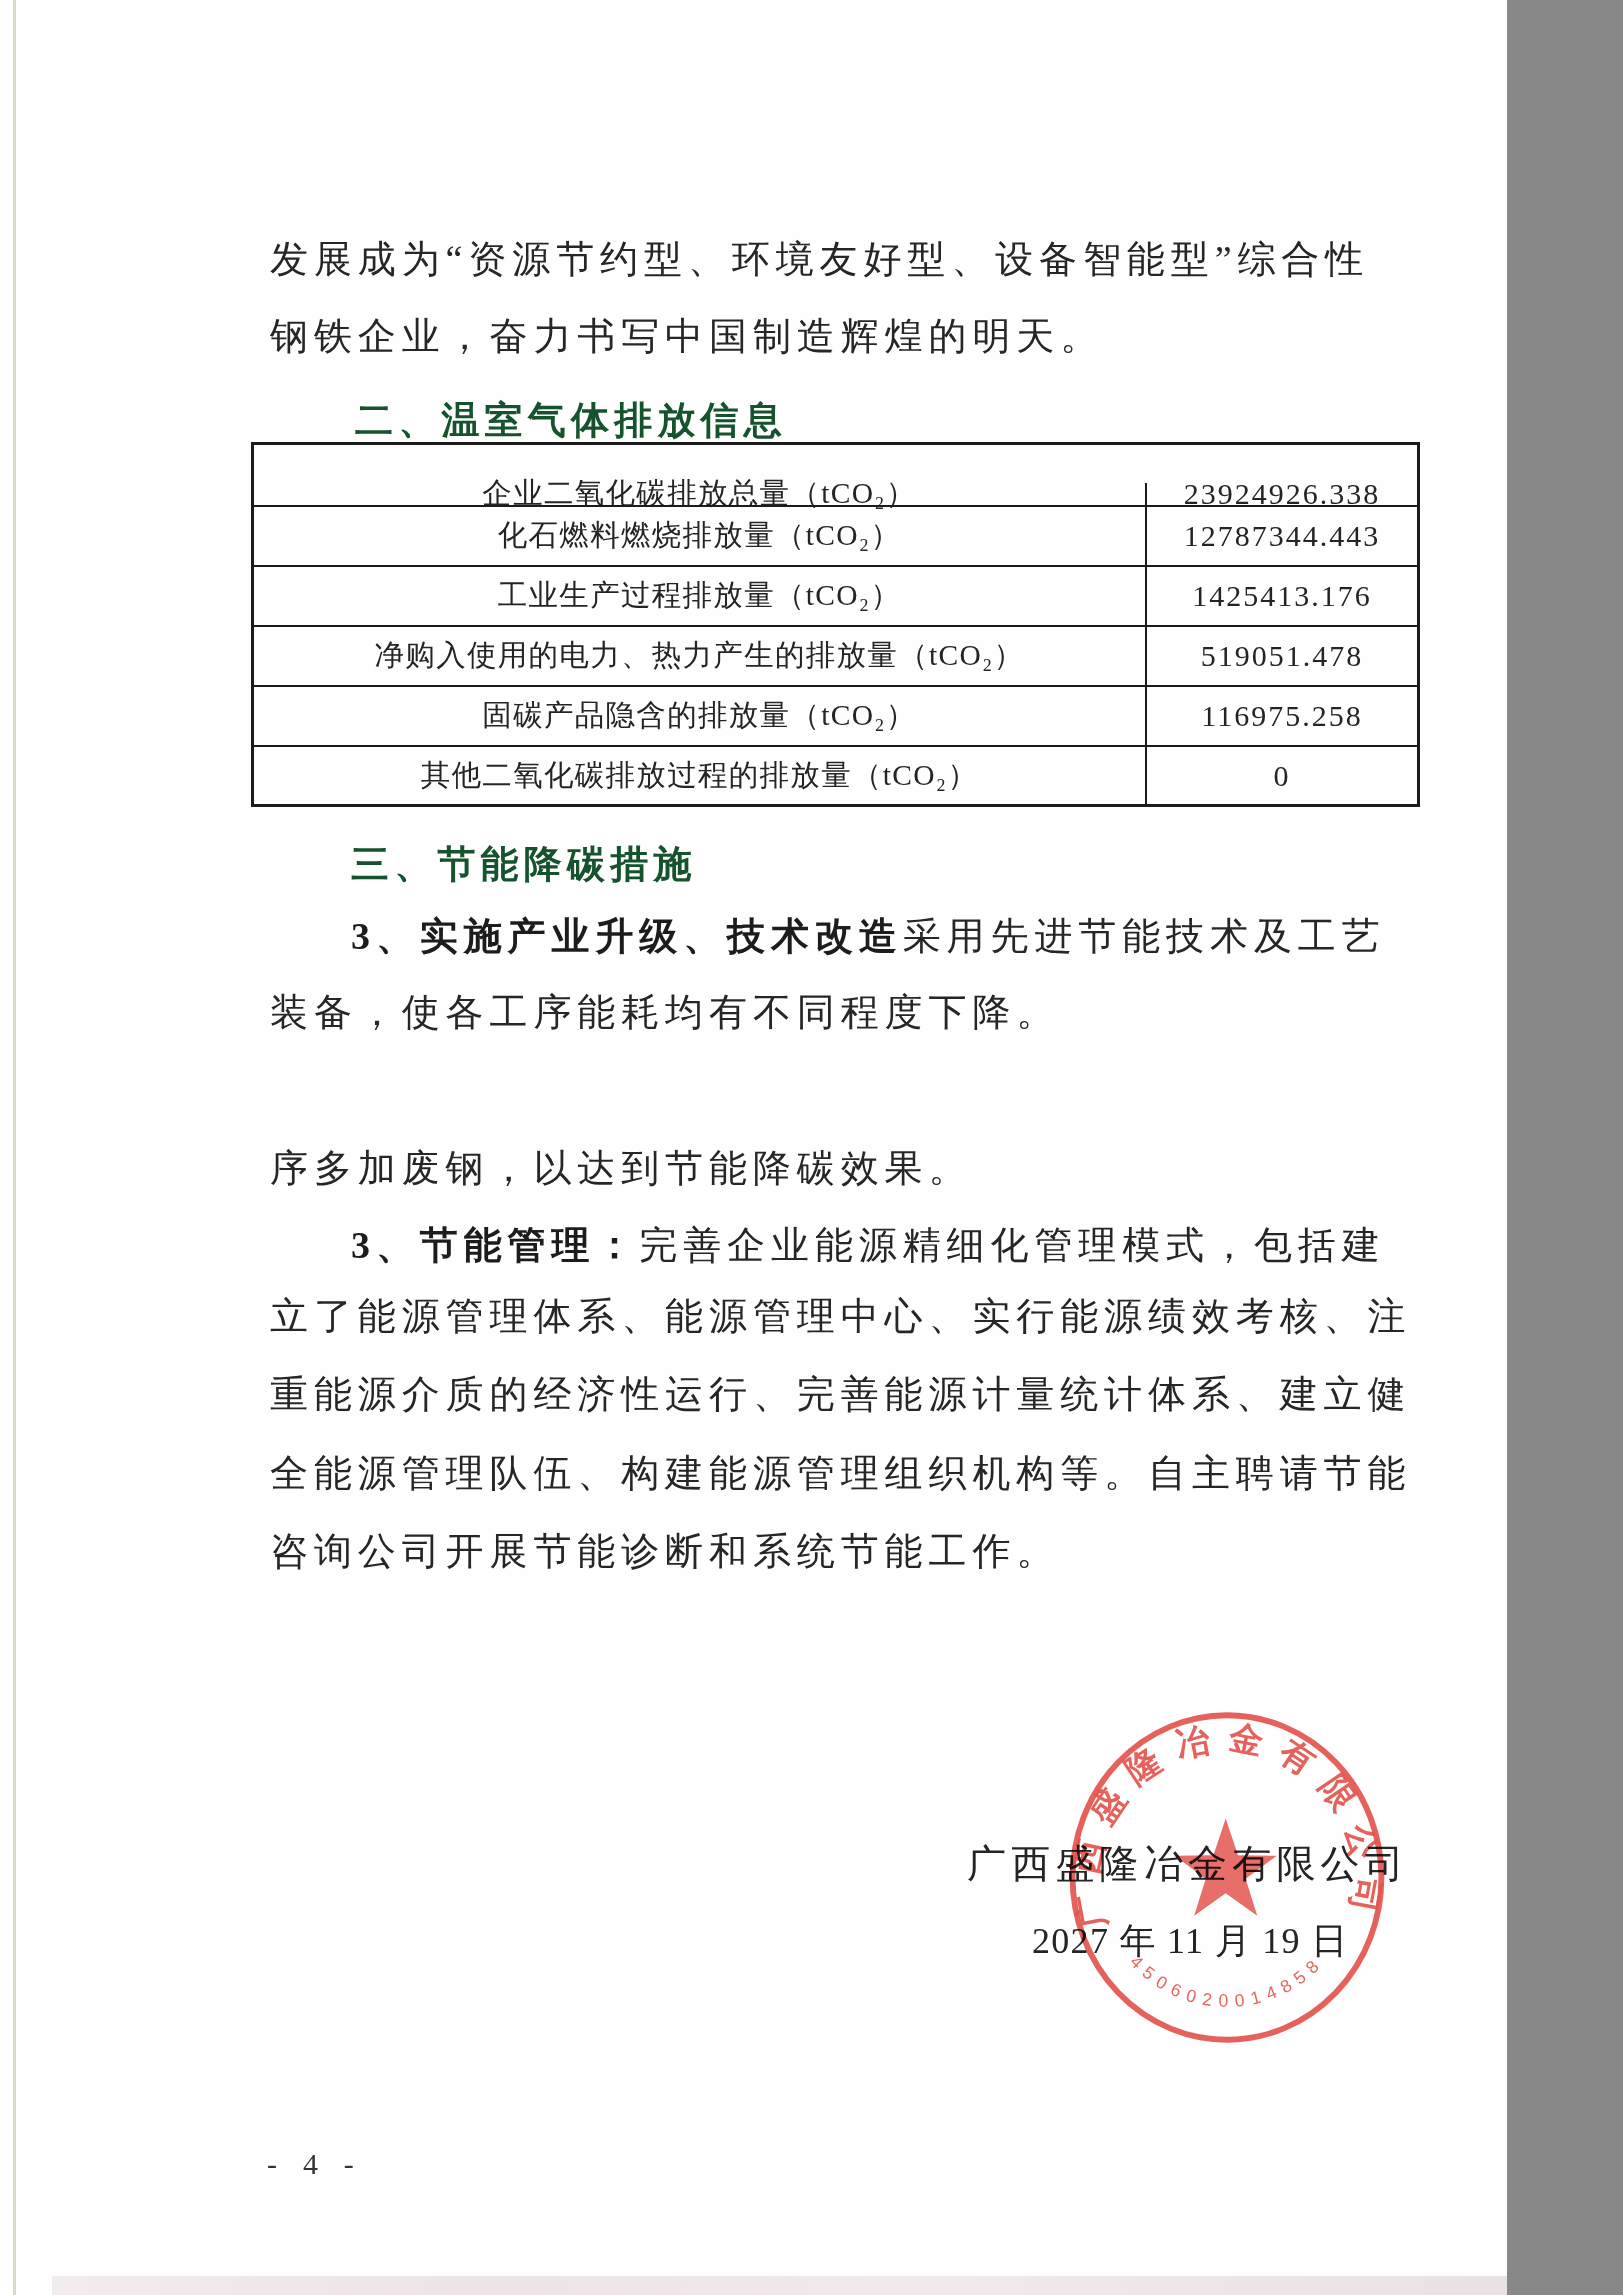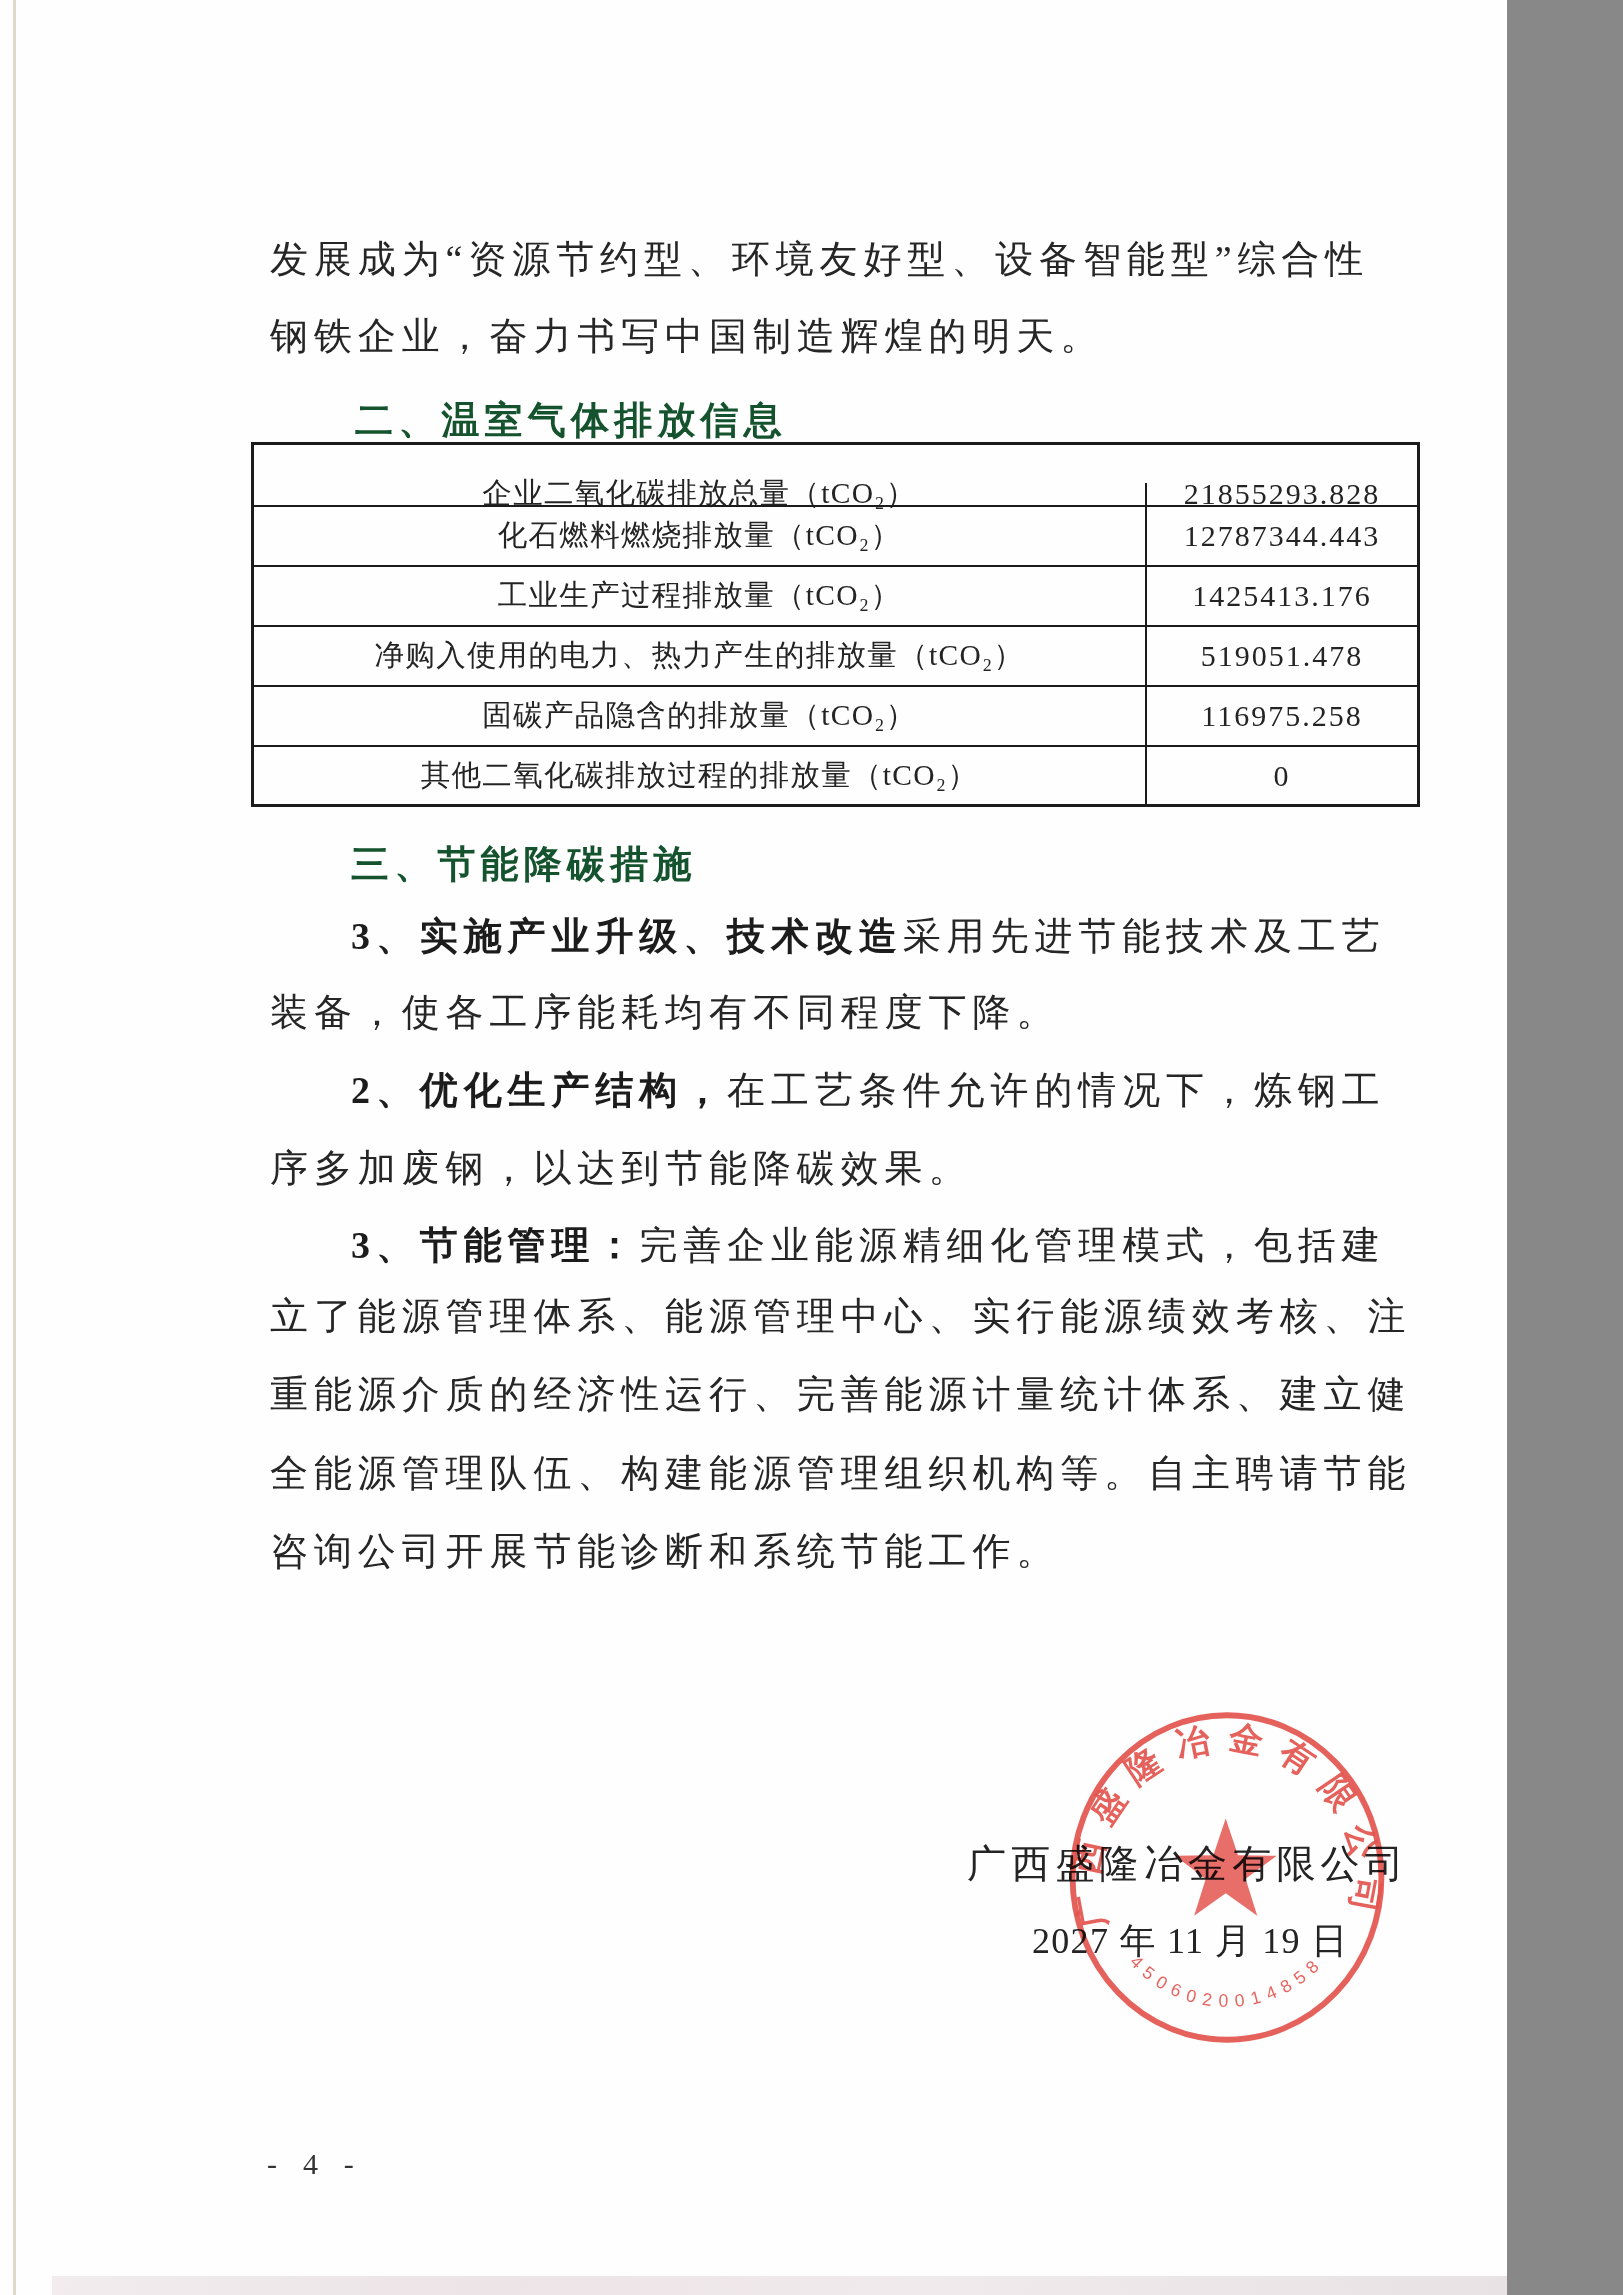--- a/index.html
+++ b/index.html
@@ -67,39 +67,38 @@
 
   <div class="edge-line"></div>
 
   <div class="tline" style="top:240px">发展成为“资源节约型、环境友好型、设备智能型”综合性</div>
   <div class="tline" style="top:317px">钢铁企业，奋力书写中国制造辉煌的明天。</div>
 
   <div class="sec-heading" style="left:355px;top:393px">二、温室气体排放信息</div>
 
   <div class="etable">
     <div class="cell r0">企业二氧化碳排放总量（tCO₂）</div>
-    <div class="cell r0 val">21855293.828</div>
+    <div class="cell r0 val">23924926.338</div>
     <div class="cell">化石燃料燃烧排放量（tCO₂）</div>
     <div class="cell val">12787344.443</div>
     <div class="cell">工业生产过程排放量（tCO₂）</div>
     <div class="cell val">1425413.176</div>
     <div class="cell">净购入使用的电力、热力产生的排放量（tCO₂）</div>
     <div class="cell val">519051.478</div>
     <div class="cell">固碳产品隐含的排放量（tCO₂）</div>
     <div class="cell val">116975.258</div>
     <div class="cell">其他二氧化碳排放过程的排放量（tCO₂）</div>
     <div class="cell val">0</div>
   </div>
 
   <div class="sec-heading" style="left:351px;top:837px">三、节能降碳措施</div>
 
   <div class="tline indent" style="top:917px"><b>3、实施产业升级、技术改造</b><span>采用先进节能技术及工艺</span></div>
   <div class="tline" style="top:993px">装备，使各工序能耗均有不同程度下降。</div>
 
-  <div class="tline indent" style="top:1071px"><b>2、优化生产结构，</b><span>在工艺条件允许的情况下，炼钢工</span></div>
   <div class="tline" style="top:1149px">序多加废钢，以达到节能降碳效果。</div>
 
   <div class="tline indent" style="top:1226px"><b>3、节能管理：</b><span>完善企业能源精细化管理模式，包括建</span></div>
   <div class="tline" style="top:1297px">立了能源管理体系、能源管理中心、实行能源绩效考核、注</div>
   <div class="tline" style="top:1375px">重能源介质的经济性运行、完善能源计量统计体系、建立健</div>
   <div class="tline" style="top:1454px">全能源管理队伍、构建能源管理组织机构等。自主聘请节能</div>
   <div class="tline" style="top:1532px">咨询公司开展节能诊断和系统节能工作。</div>
 
   <div class="sig-company">广西盛隆冶金有限公司</div>
   <div class="sig-date">2027 年 11 月 19 日</div>

